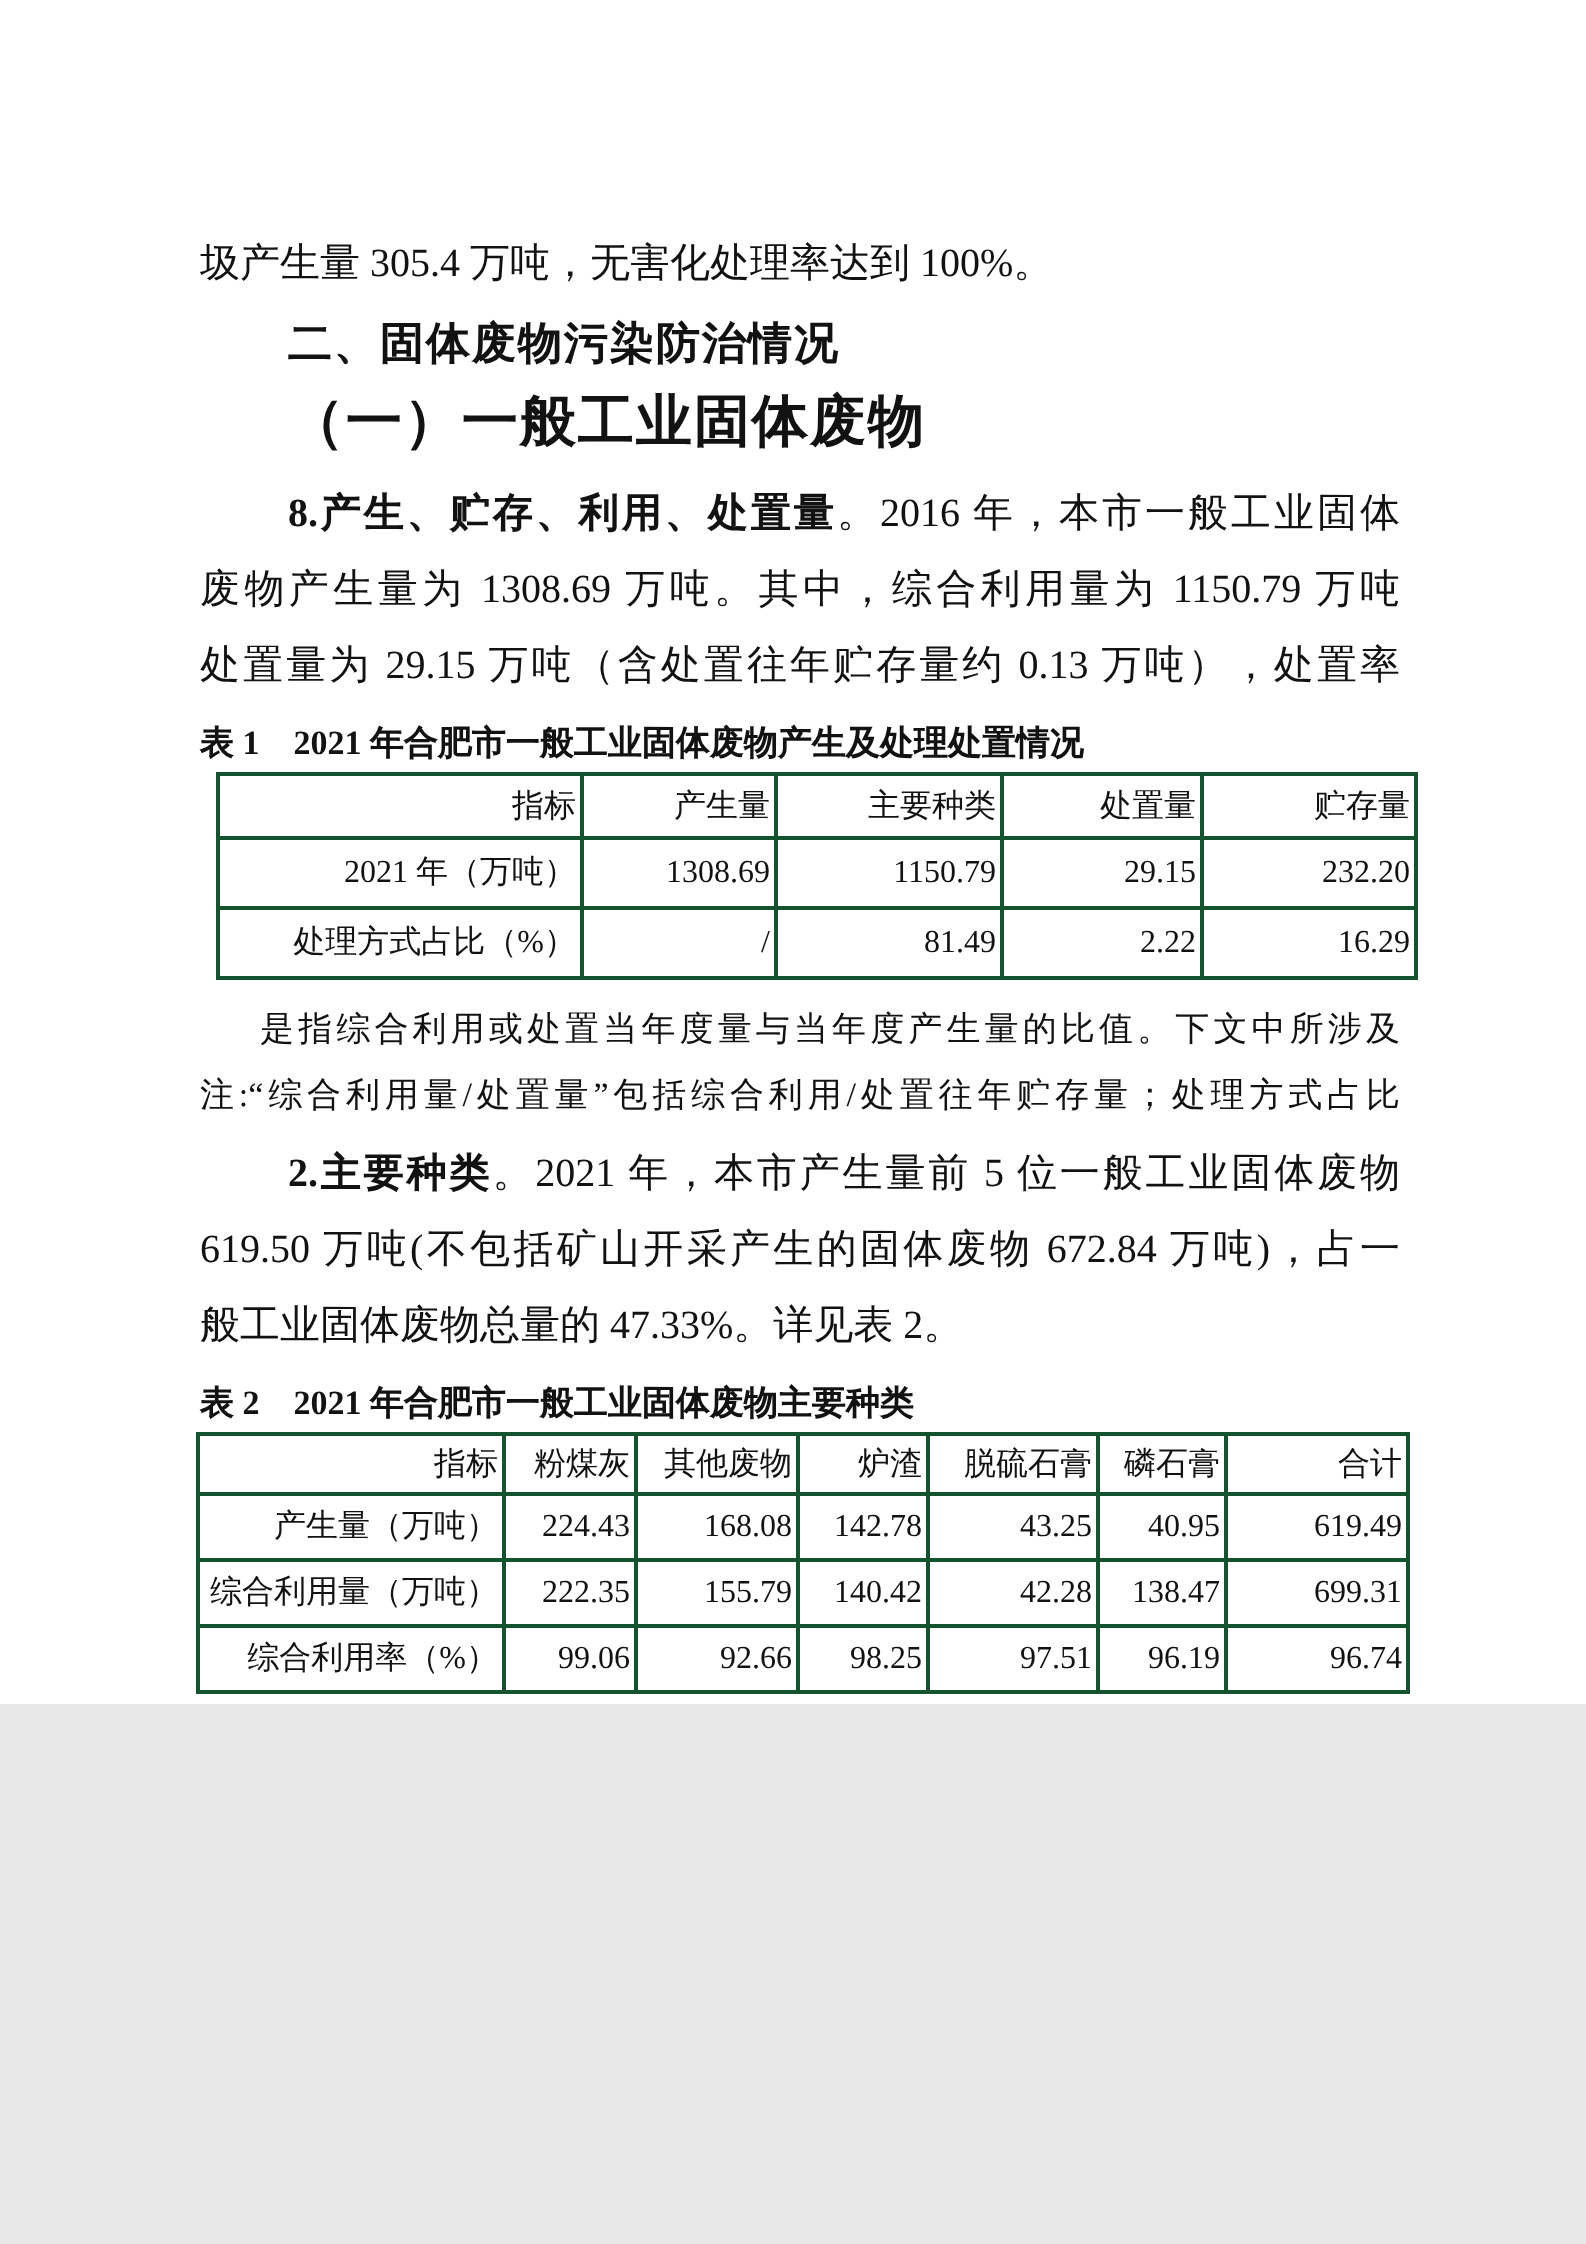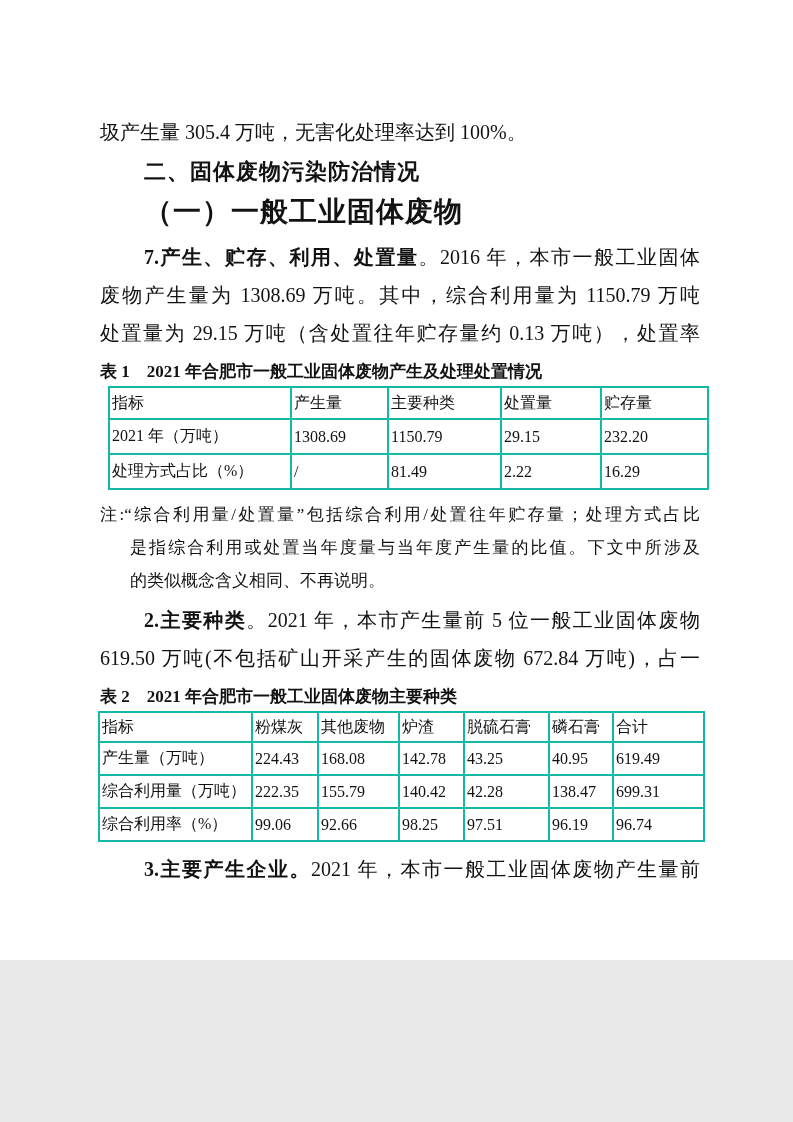--- a/index.html
+++ b/index.html
@@ -1,18 +1,18 @@
 <!DOCTYPE html>
 <html><head>
 <meta charset="utf-8">
 <style>
   html,body { margin:0; padding:0; background:#e8e8e8; }
   .page {
     position:relative;
-    width:793px; height:960px;
+    width:793px; height:852px;
     margin:0 auto;
     background:#ffffff;
     color:#121212;
     font-family:"Liberation Serif","DejaVu Serif",serif;
     overflow:hidden;
   }
   .content {
     position:absolute;
     left:100px; top:112px;
     width:600px;
@@ -47,22 +47,22 @@
     margin-top:6px;
   }
   table {
     border-collapse:collapse;
     table-layout:fixed;
     margin-top:0;
   }
   .t1 { width:599px; margin-left:8px; }
   .t2 { width:605px; margin-left:-2px; }
   th, td {
-    border:2px solid #14b8a6;
-    text-align:left;
+    border:2px solid #14532d;
+    text-align:right;
     vertical-align:middle;
     padding:0 2px;
     overflow:hidden;
   }
   th {
     font-family:"Liberation Sans","DejaVu Sans",sans-serif;
     font-weight:normal;
     font-size:16px;
   }
   td { font-size:16px; }
@@ -91,21 +91,21 @@
 
 <div class="page">
   <div class="content">
 
     <div class="line intro-line">圾产生量 305.4 万吨，无害化处理率达到 100%。</div>
 
     <div class="h-section">二、固体废物污染防治情况</div>
     <div class="h-sub">（一）一般工业固体废物</div>
 
     <div>
-      <div class="line fill indent"><span class="lead">7.产生、贮存、利用、处置量</span><span>。2016 年，本市一般工业固体</span></div>
+      <div class="line fill indent"><span class="lead">8.产生、贮存、利用、处置量</span><span>。2016 年，本市一般工业固体</span></div>
       <div class="line fill">废物产生量为 1308.69 万吨。其中，综合利用量为 1150.79 万吨</div>
       <div class="line fill">处置量为 29.15 万吨（含处置往年贮存量约 0.13 万吨），处置率</div>
     </div>
 
     <div class="tbl-title">表 1　2021 年合肥市一般工业固体废物产生及处理处置情况</div>
     <table class="t1">
       <colgroup>
         <col style="width:182px">
           <col style="width:97px">
           <col style="width:113px">
@@ -131,28 +131,28 @@
         <td>处理方式占比（%）</td>
         <td>/</td>
         <td>81.49</td>
         <td>2.22</td>
         <td>16.29</td>
       </tr>
     </tbody>
       </table>
 
     <div class="note">
+      <div class="note-line fill line note-cont">是指综合利用或处置当年度量与当年度产生量的比值。下文中所涉及</div>
       <div class="note-line fill line"><span>注:</span><span>“综合利用量/处置量”包括综合利用/处置往年贮存量；处理方式占比</span></div>
-      <div class="note-line fill line note-cont">是指综合利用或处置当年度量与当年度产生量的比值。下文中所涉及</div>
-      <div class="note-line line note-cont">的类似概念含义相同、不再说明。</div>
     </div>
 
     <div class="para-gap">
       <div class="line fill indent"><span class="lead">2.主要种类</span><span>。2021 年，本市产生量前 5 位一般工业固体废物</span></div>
       <div class="line fill">619.50 万吨(不包括矿山开采产生的固体废物 672.84 万吨)，占一</div>
+      <div class="line">般工业固体废物总量的 47.33%。详见表 2。</div>
     </div>
 
     <div class="tbl-title">表 2　2021 年合肥市一般工业固体废物主要种类</div>
     <table class="t2">
       <colgroup>
         <col style="width:153px">
           <col style="width:66px">
           <col style="width:81px">
           <col style="width:65px">
           <col style="width:85px">

